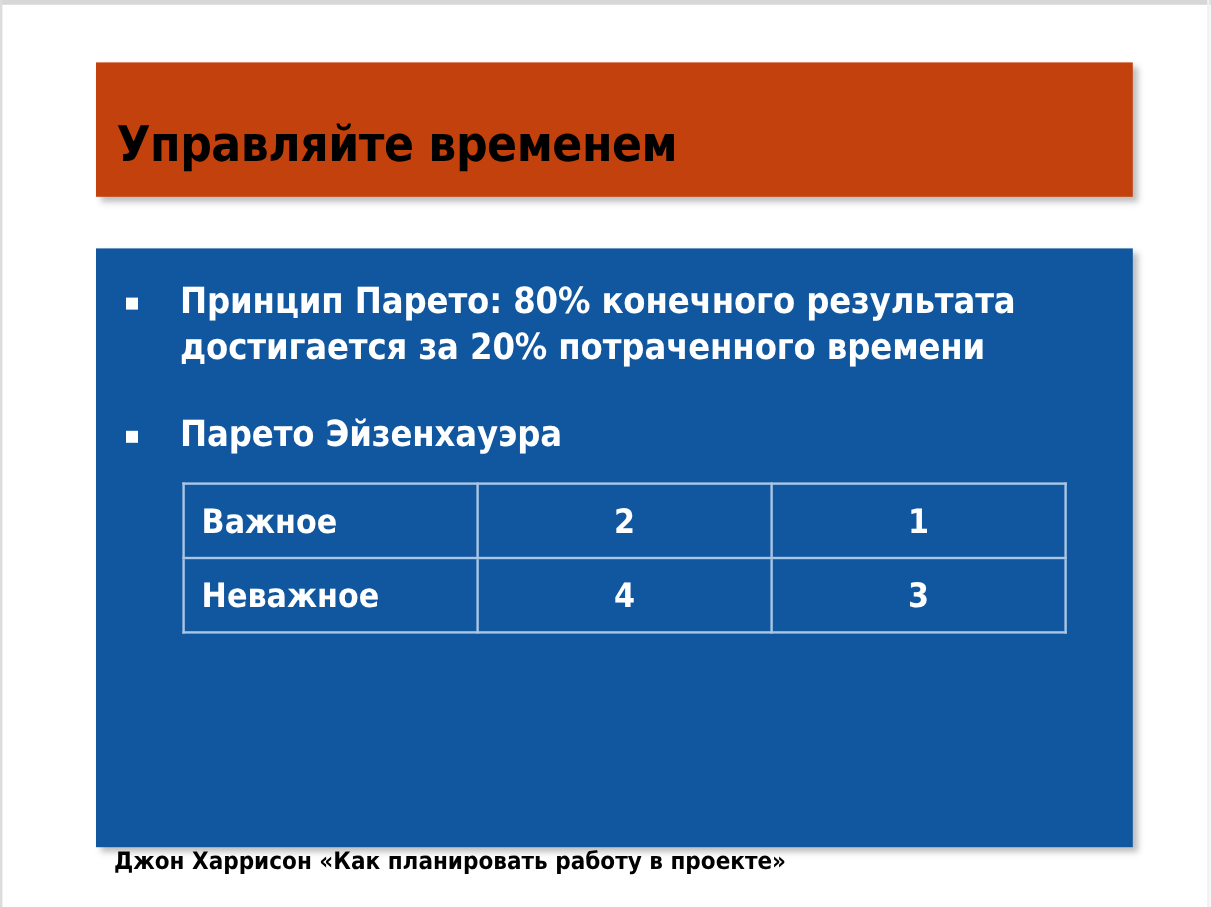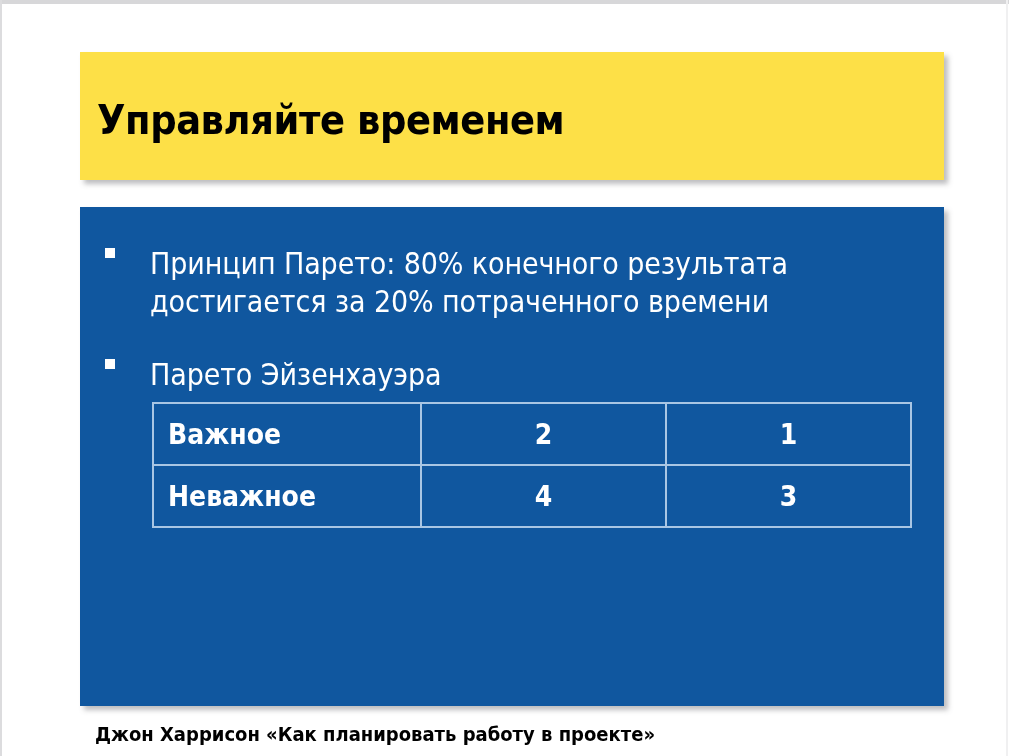--- a/index.html
+++ b/index.html
@@ -40,22 +40,22 @@
     width: 2px; height: 756px;
     background: #f0f0f1;
   }
 
   
   #title-banner {
     position: absolute;
     left: 80px;
     top: 52px;
     width: 864px;
-    height: 128px;
-    background: #fde047;
+    height: 112px;
+    background: #c2410c;
     box-shadow: 4px 4px 5px rgba(110,110,115,0.45);
   }
   #title-text {
     position: absolute;
     left: 17px;
     top: 44px;
     width: 830px;
     color: #000000;
     font-size: 41px;
     font-weight: bold;
@@ -89,24 +89,23 @@
   .bullet-marker {
     position: absolute;
     width: 10px;
     height: 10px;
     background: #ffffff;
   }
   .bullet-text {
     position: absolute;
     color: #ffffff;
     font-size: 30px;
-    font-weight: normal;
+    font-weight: bold;
     line-height: 38px;
     letter-spacing: -0.1px;
-    margin-top: 12px;
   }
 
   #bullet-0 .bullet-marker { left: 25px; top: 41px; }
   #bullet-0 .bullet-text   { left: 70px; top: 26px; width: 780px; }
 
   #bullet-1 .bullet-marker { left: 25px; top: 152px; }
   #bullet-1 .bullet-text   { left: 70px; top: 137px; width: 780px; }
 
   
   #matrix-table {
@@ -122,33 +121,33 @@
     color: #ffffff;
     font-size: 28px;
     font-weight: bold;
     height: 62px;
     padding: 0 0 0 0;
     box-sizing: border-box;
   }
   #matrix-table td.rowhead {
     text-align: left;
     padding-left: 14px;
-    width: 268px;
+    width: 245px;
   }
   #matrix-table td.cellnum,
   #matrix-table td.collabel {
     text-align: center;
     width: 245px;
   }
 
   
   #footer-text {
     position: absolute;
     left: 95px;
-    top: 722px;
+    top: 705px;
     color: #000000;
     font-size: 20px;
     font-weight: bold;
     white-space: nowrap;
   }
 </style>
 </head>
 <body>
 
 <div id="slide">

